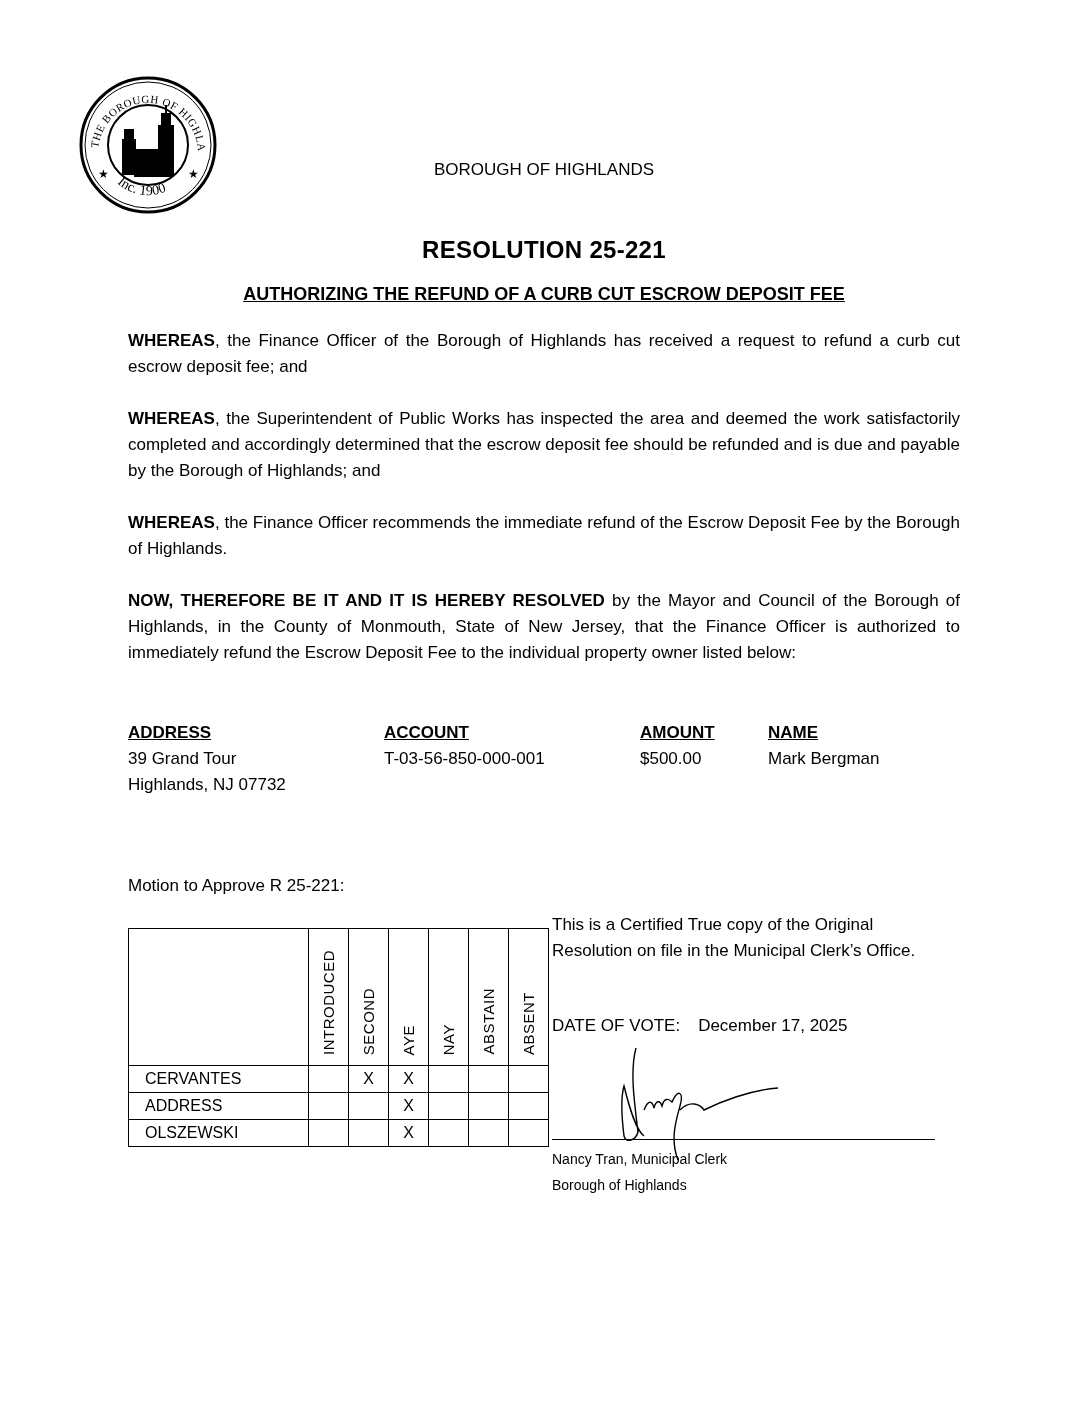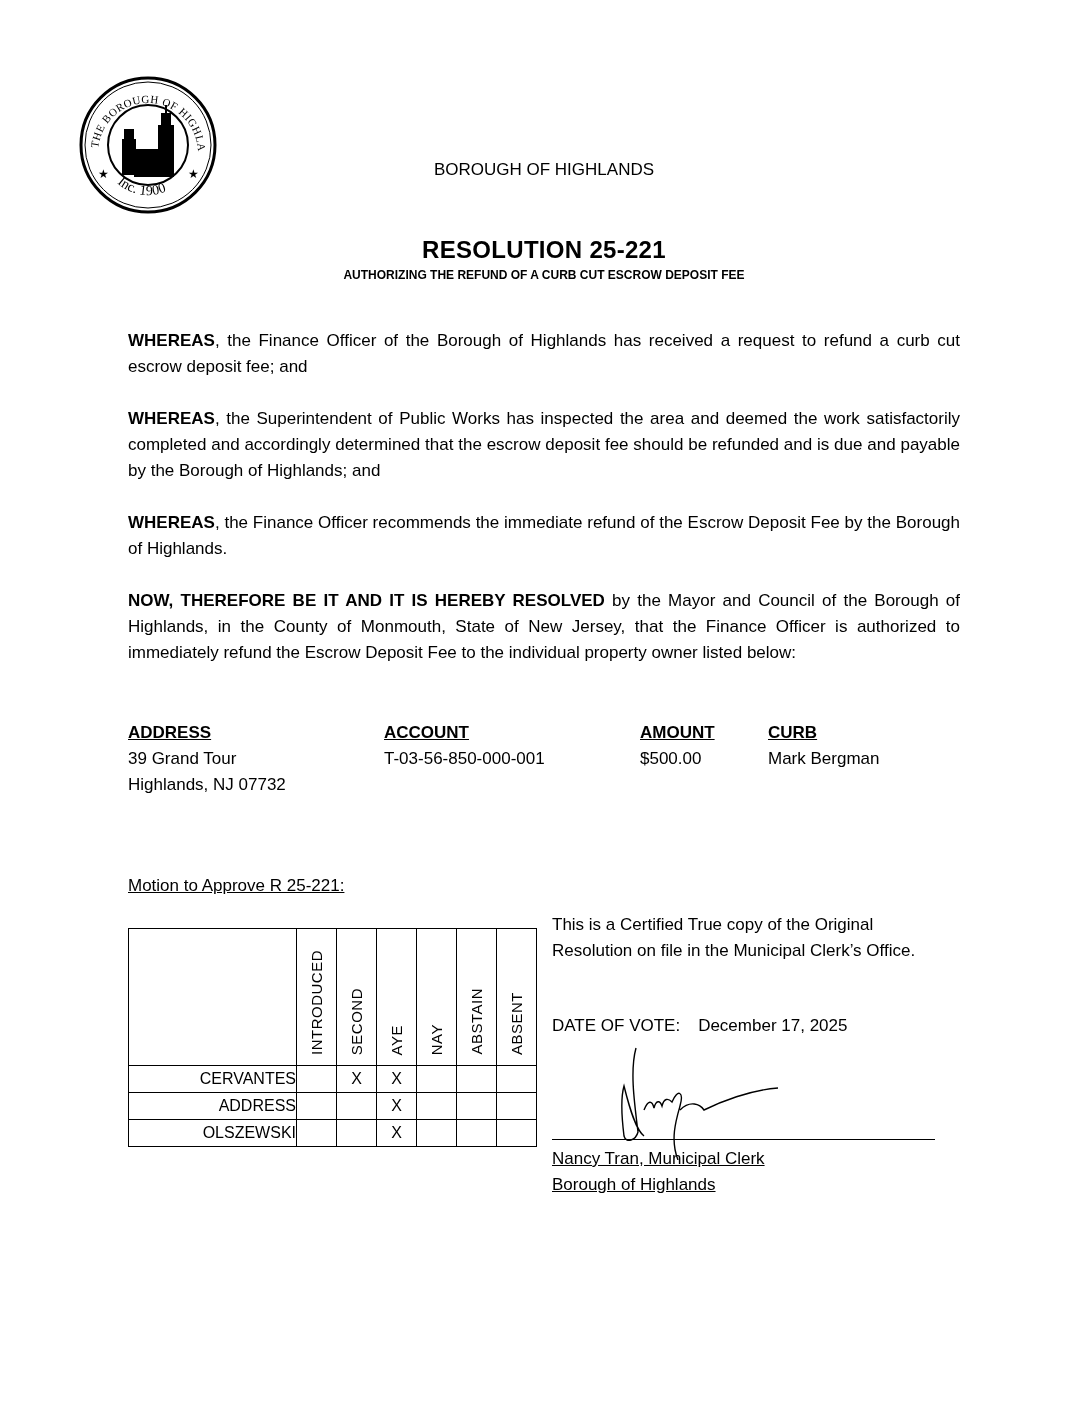--- a/index.html
+++ b/index.html
@@ -4,49 +4,49 @@
 <style>
   html, body { margin: 0; padding: 0; background: #ffffff; }
   body {
     width: 1088px; height: 1408px; position: relative; overflow: hidden;
     font-family: "Liberation Sans", sans-serif; color: #000;
   }
   .seal { position: absolute; left: 78px; top: 75px; width: 140px; height: 140px; }
   .header { position: absolute; left: 0; width: 1088px; text-align: center; }
   .hdr1 { top: 157px; font-size: 17px; line-height: 26px; }
   .title { top: 236px; font-size: 24px; font-weight: bold; letter-spacing: 0.3px; }
-  .subtitle { top: 268px; font-size: 12px; font-weight: bold; }
+  .subtitle { top: 284px; font-size: 18px; font-weight: bold; text-decoration: underline; }
   .body-text {
     position: absolute; left: 128px; width: 832px;
     font-size: 17px; line-height: 26px; text-align: justify;
   }
   .p1 { top: 328px; }
   .p2 { top: 406px; }
   .p3 { top: 510px; }
   .p4 { top: 588px; }
   .b { font-weight: bold; }
   .cols { position: absolute; top: 720px; left: 128px; font-size: 17px; line-height: 26px; }
   .col { position: absolute; top: 0; white-space: nowrap; }
   .col .h { font-weight: bold; text-decoration: underline; }
-  .motion { position: absolute; top: 876px; left: 128px; font-size: 17px; text-decoration: underline; }
+  .motion { position: absolute; top: 876px; left: 128px; font-size: 17px; }
   table.vote {
     position: absolute; left: 128px; top: 928px; border-collapse: collapse;
     font-size: 16px;
   }
   table.vote td, table.vote th { border: 1px solid #000; padding: 0; }
   table.vote th { height: 136px; width: 39px; vertical-align: bottom; font-weight: normal; }
   table.vote th.blank { width: 167px; }
   .rot { writing-mode: vertical-rl; transform: rotate(180deg); display: inline-block; padding: 6px 0; font-size: 15px; letter-spacing: 0.5px; }
   table.vote td { height: 26px; text-align: center; }
-  table.vote td.name { text-align: right; padding-left: 0; width: 163px; }
+  table.vote td.name { text-align: left; padding-left: 16px; width: 163px; }
   .cert { position: absolute; left: 552px; top: 912px; font-size: 17px; line-height: 26px; width: 400px; }
   .dov { position: absolute; left: 552px; top: 1016px; font-size: 17px; }
   .dov .date { margin-left: 18px; margin-top: 33px; }
   .sigline { position: absolute; left: 552px; top: 1139px; width: 383px; border-top: 1.5px solid #000; }
-  .clerk { position: absolute; left: 552px; top: 1146px; font-size: 17px; line-height: 26px; text-decoration: underline; }
+  .clerk { position: absolute; left: 552px; top: 1146px; font-size: 14px; line-height: 26px; }
   .sig { position: absolute; left: 600px; top: 1040px; width: 190px; height: 120px; }
 </style>
 </head>
 <body>
 
 <svg class="seal" viewBox="0 0 140 140">
   <circle cx="70" cy="70" r="67" fill="none" stroke="#000" stroke-width="3"></circle>
   <circle cx="70" cy="70" r="63" fill="none" stroke="#000" stroke-width="1"></circle>
   <circle cx="70" cy="70" r="40" fill="none" stroke="#000" stroke-width="2"></circle>
   <defs>
@@ -84,21 +84,21 @@
   </div>
   <div class="col" style="left:256px">
     <div class="h">ACCOUNT</div>
     <div>T-03-56-850-000-001</div>
   </div>
   <div class="col" style="left:512px">
     <div class="h">AMOUNT</div>
     <div>$500.00</div>
   </div>
   <div class="col" style="left:640px">
-    <div class="h">CURB</div>
+    <div class="h">NAME</div>
     <div>Mark Bergman</div>
   </div>
 </div>
 
 <div class="motion">Motion to Approve R 25-221:</div>
 
 <table class="vote">
   <tbody>
       <tr>
     <th class="blank"></th>

